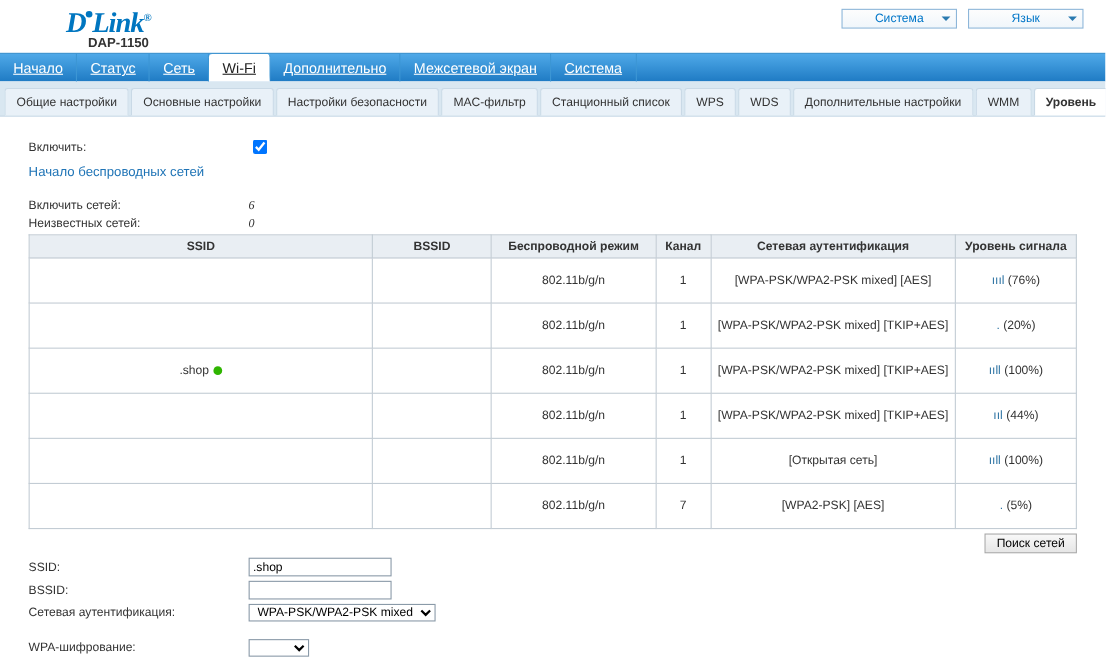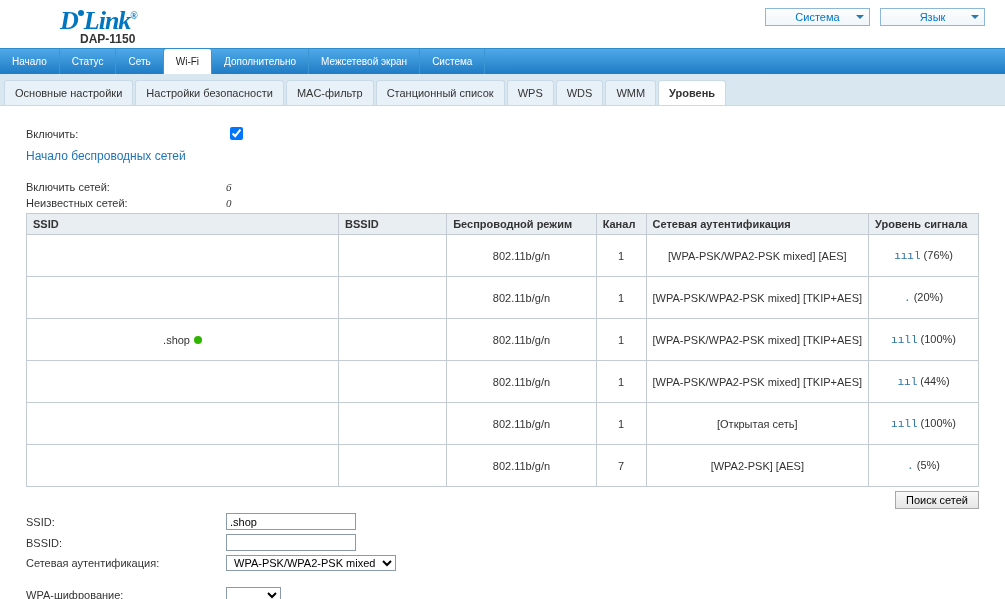--- a/index.html
+++ b/index.html
@@ -52,23 +52,23 @@
     border:4px solid transparent; border-top-color:#2a7ab0;
   }
   
   .main-tabs {
     background:linear-gradient(#4fa9e8,#1f7bc4);
     display:flex; height:26px;
     border-top:1px solid #2f8ccc;
   }
   .main-tabs .mtab {
     padding:0 12px; line-height:26px;
-    color:#fff; font-size:10px;
+    color:#fff; font-size:13px;
     border-right:1px solid #3c96d4;
-    cursor:pointer; white-space:nowrap;
+    cursor:pointer; white-space:nowrap;text-decoration:underline;
   }
   .main-tabs .mtab.active {
     background:#fff; color:#222;
     border-top-left-radius:3px; border-top-right-radius:3px;
   }
   
   .sub-tabs {
     background:#d9e7f1;
     display:flex; flex-wrap:nowrap;
     padding:6px 4px 0 4px;
@@ -97,21 +97,21 @@
     margin:6px 0 6px 0; font-size:12px;
   }
   .small-gap { height:8px; }
   
   table.net {
     width:100%; border-collapse:collapse;
     font-size:11px;
   }
   table.net th {
     background:#e9eef3; border:1px solid #c3ccd4;
-    padding:4px 6px; text-align:left; font-weight:bold;
+    padding:4px 6px; text-align:center; font-weight:bold;
     white-space:nowrap;
   }
   table.net td {
     border:1px solid #c3ccd4; padding:14px 6px;
     text-align:center; white-space:nowrap;
   }
   table.net td.ssid { text-align:center; }
   .selected-row { position:relative; }
   .selected-row .ssid-text { display:inline-flex; align-items:center; gap:4px;}
   .selected-row .dot-ok {
@@ -128,21 +128,21 @@
   .inp {
     border:1px solid #8a9aa8;
     height:17px; font-size:11px; padding:0 3px;
     background:#fff;
   }
   select.inp { height:16px; }
   .inp.w150 { width:130px; }
   .inp.w55  { width:55px;  }
   .footer-btn { text-align:right; margin-top:42px; padding-right:2px;}
   
-  .sig { font-family: Liberation Mono, monospace; color:#2d73a3; letter-spacing:0;}
+  .sig { font-family: Liberation Sans, sans-serif; color:#2d73a3; letter-spacing:0;}
 </style>
 </head>
 <body>
 
 <div class="header">
   <div class="logo-block">
     <span class="logo-word">
       D<span class="ball"></span>Link<sup>®</sup>
     </span>
     <div class="model">DAP-1150</div>
@@ -161,26 +161,28 @@
     <div class="mtab">Начало</div>
     <div class="mtab">Статус</div>
     <div class="mtab">Сеть</div>
     <div class="mtab active">Wi-Fi</div>
     <div class="mtab">Дополнительно</div>
     <div class="mtab">Межсетевой экран</div>
     <div class="mtab">Система</div>
   </div>
 
 <div class="sub-tabs" id="sub-tabs">
+    <div class="stab">Общие настройки</div>
     <div class="stab">Основные настройки</div>
     <div class="stab">Настройки безопасности</div>
     <div class="stab">MAC-фильтр</div>
     <div class="stab">Станционный список</div>
     <div class="stab">WPS</div>
     <div class="stab">WDS</div>
+    <div class="stab">Дополнительные настройки</div>
     <div class="stab">WMM</div>
     <div class="stab active">Уровень</div>
   </div>
 
 <div class="content">
 
   <div class="form-row">
     <div class="lbl">Включить:</div>
     <input type="checkbox" checked="" style="">
   </div>

